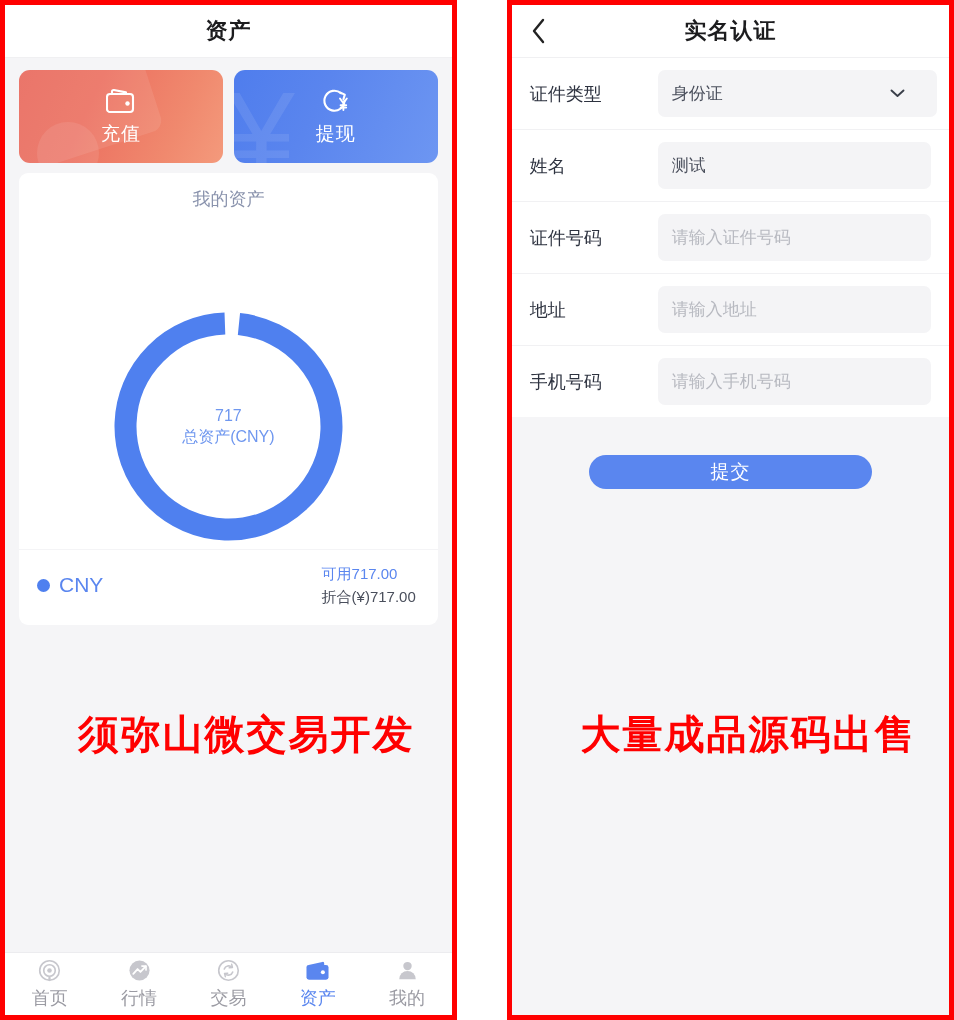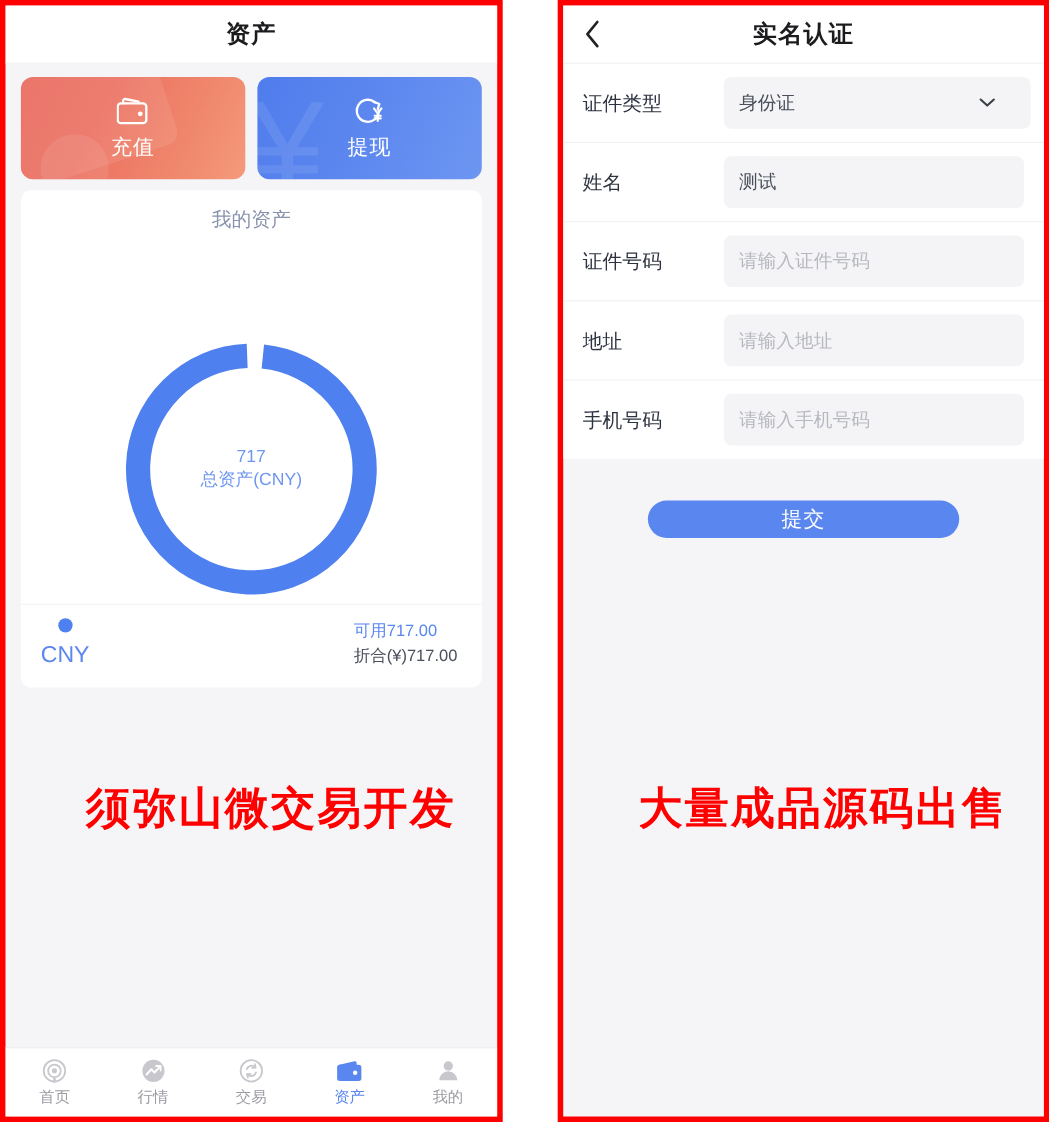--- a/index.html
+++ b/index.html
@@ -180,21 +180,20 @@
     display: flex;
     align-items: center;
     justify-content: space-between;
     padding: 12px 22px 16px 18px;
     border-top: 1px solid #f4f4f6;
   }
   .coin-left {
     display: flex;
     align-items: center;
     gap: 9px;
-    flex-direction: column;
   }
   .coin-dot {
     width: 13px;
     height: 13px;
     border-radius: 50%;
     background: #4f80ef;
   }
   .coin-name {
     font-size: 21px;
     color: #5a86ef;
@@ -246,21 +245,21 @@
     gap: 3px;
     cursor: pointer;
   }
   .tab .tab-icon {
     height: 24px;
     display: flex;
     align-items: center;
     justify-content: center;
   }
   .tab .tab-label {
-    font-size: 14px;
+    font-size: 18px;
     color: #9b9ba3;
   }
   .tab.active .tab-label { color: #5a86ef; }
 
   
   .form-list { background: #ffffff; }
   .form-row {
     display: flex;
     align-items: center;
     height: 71px;

